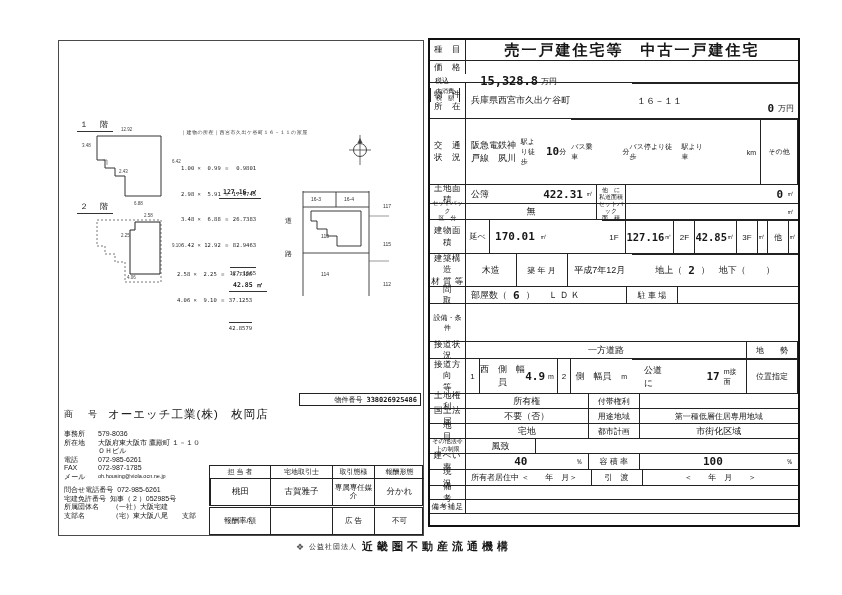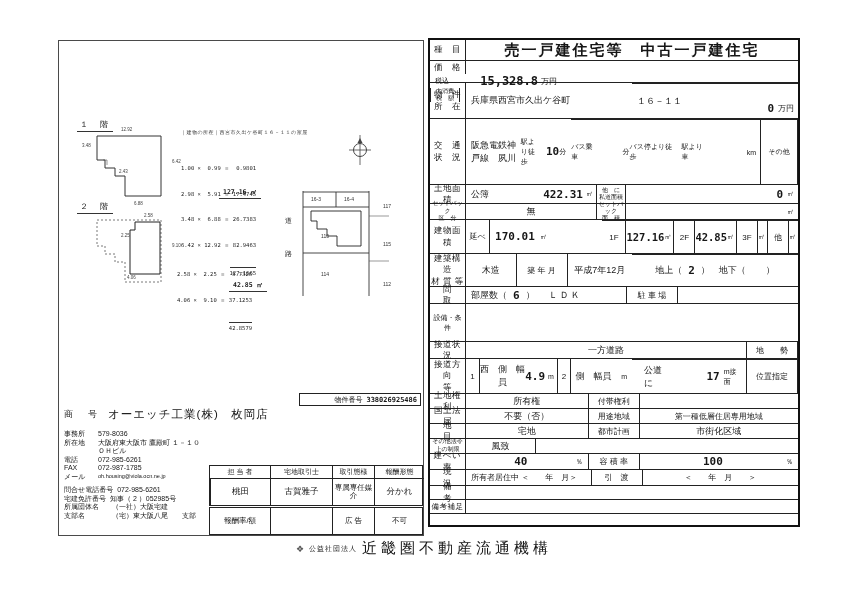--- a/index.html
+++ b/index.html
@@ -54,21 +54,21 @@
   .t7 { font-size:7px; } .t8 { font-size:8px; } .t9 { font-size:9px; }
   .center { justify-content:center; text-align:center; }
   .padl { padding-left:5px; } .padr { padding-right:5px; }
   .leftzone { width:130px; min-width:130px; display:flex; align-items:center; }
   .title-row { font-size:15px; font-weight:bold; letter-spacing:2px; }
 
   
   .footer { position:absolute; left:296px; top:539px; display:flex; align-items:center; gap:5px; }
   .footer .logo { font-size:9px; color:#555; }
   .footer .pre { font-size:7px; letter-spacing:1px; }
-  .footer .org { font-size:15px; font-weight:normal; letter-spacing:4px; }
+  .footer .org { font-size:11px; font-weight:bold; letter-spacing:4px; }
 </style>
 </head>
 <body>
 
 <div class="sheet">
 
   <div class="left-panel">
 
     <span class="abs plan-title" style="left:18px; top:78px;">１　階</span>
 

